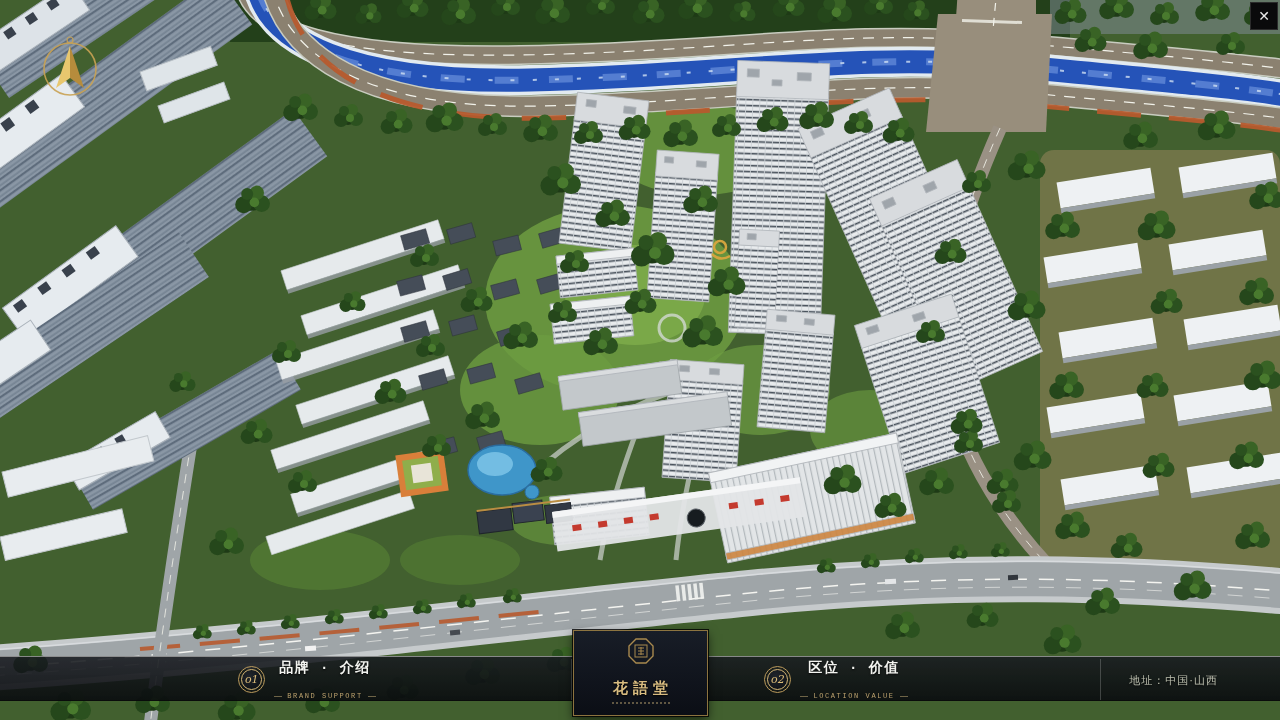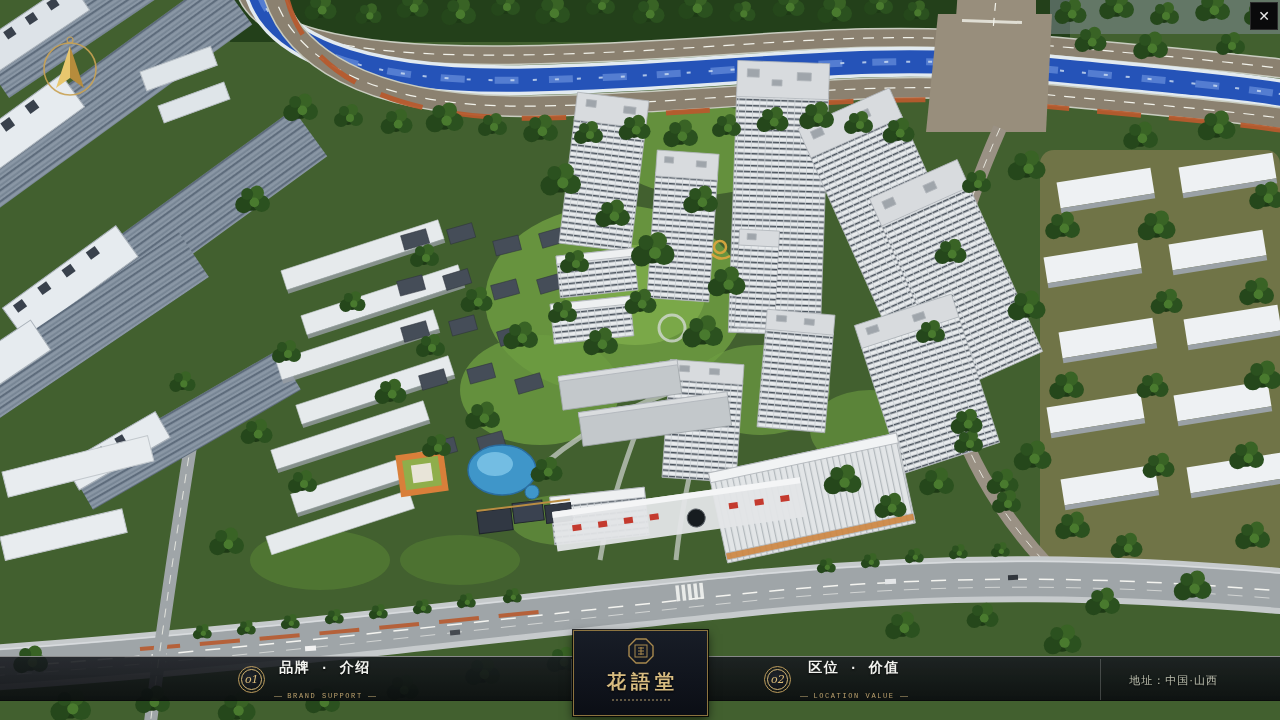--- a/index.html
+++ b/index.html
@@ -34,22 +34,22 @@
   .zh{font-size:14px;font-weight:700;color:#f2f3ef;letter-spacing:1.5px;white-space:nowrap;
       text-shadow:0 1px 2px rgba(0,0,0,.8);}
   .en{display:flex;align-items:center;gap:5px;font-size:7px;color:#bda26e;letter-spacing:1.6px;white-space:nowrap;}
   .en::before,.en::after{content:"";width:8px;height:1px;background:rgba(190,165,115,.55);}
 
   
   #logo-panel{position:absolute;left:573px;top:630px;width:135px;height:86px;box-sizing:border-box;
               background:linear-gradient(#181d27,#0b0e15);border:1px solid #8d7440;
               box-shadow:0 0 0 1px rgba(0,0,0,.8),0 4px 10px rgba(0,0,0,.6);
               display:flex;flex-direction:column;align-items:center;padding-top:7px;cursor:pointer;}
-  #logo-title{font-family:"DejaVu Serif",serif;font-weight:700;font-size:19px;color:#d8bc80;
-              letter-spacing:5px;margin-top:5px;text-indent:5px;
+  #logo-title{font-family:"DejaVu Serif",serif;font-weight:700;font-size:15px;color:#d8bc80;
+              letter-spacing:5px;margin-top:15px;text-indent:5px;
               text-shadow:0 1px 2px #000;}
   #logo-sub{width:58px;height:0;border-top:2px dotted rgba(200,175,120,.45);margin-top:4px;}
 
   
   #address{position:absolute;right:62px;top:673px;font-size:11px;letter-spacing:1px;
            color:rgba(214,216,198,.88);text-shadow:0 1px 2px rgba(0,0,0,.8);}
 </style>
 </head>
 <body>
 

